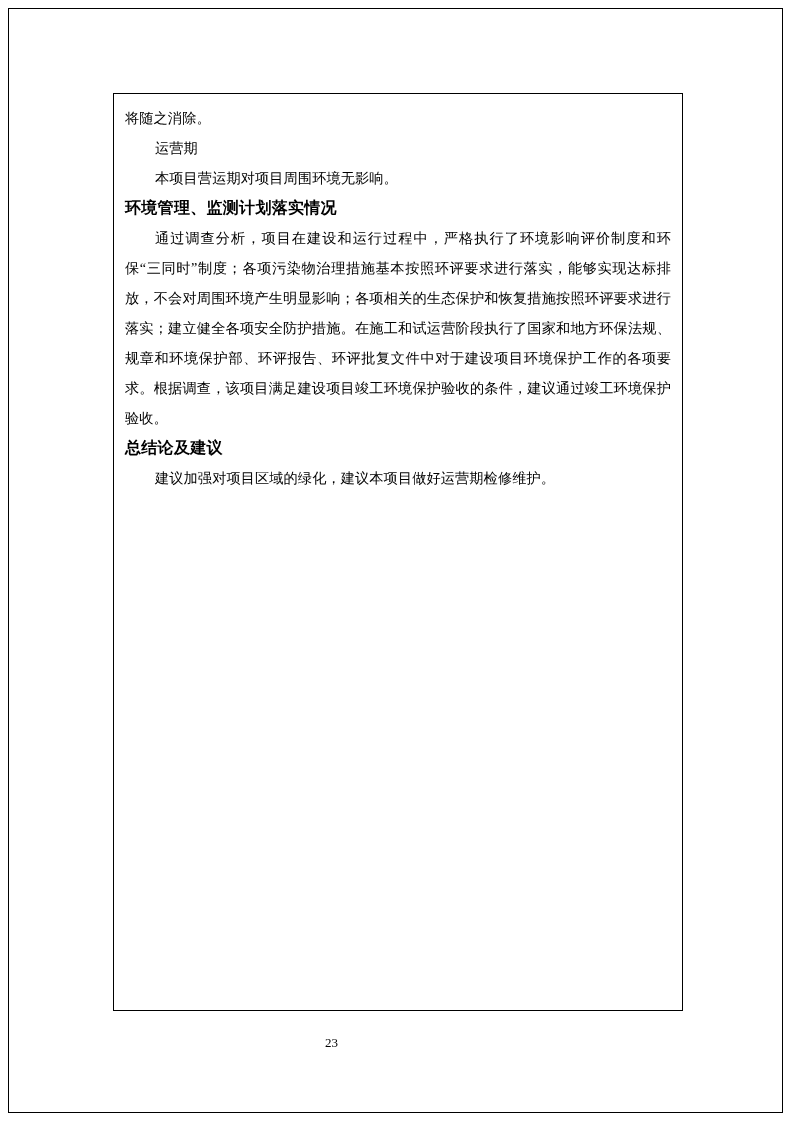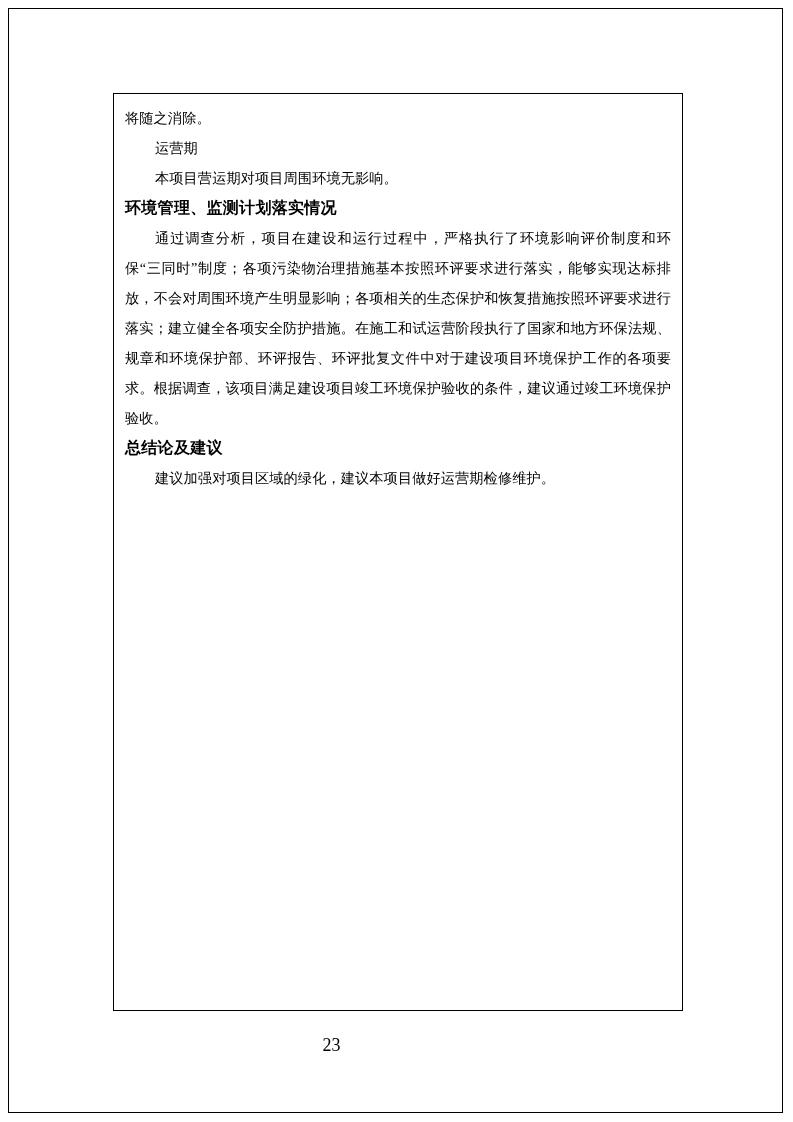--- a/index.html
+++ b/index.html
@@ -61,21 +61,21 @@
     font-weight: bold;
     margin: 0;
     letter-spacing: 0.3px;
   }
   .page-number {
     position: absolute;
     left: 0;
     top: 1035px;
     width: 663px;
     text-align: center;
-    font-size: 18px;
+    font-size: 13px;
     font-family: "Liberation Serif", serif;
   }
 </style>
 </head>
 <body>
 
 <div class="page">
 
   <div class="page-frame"></div>
 

